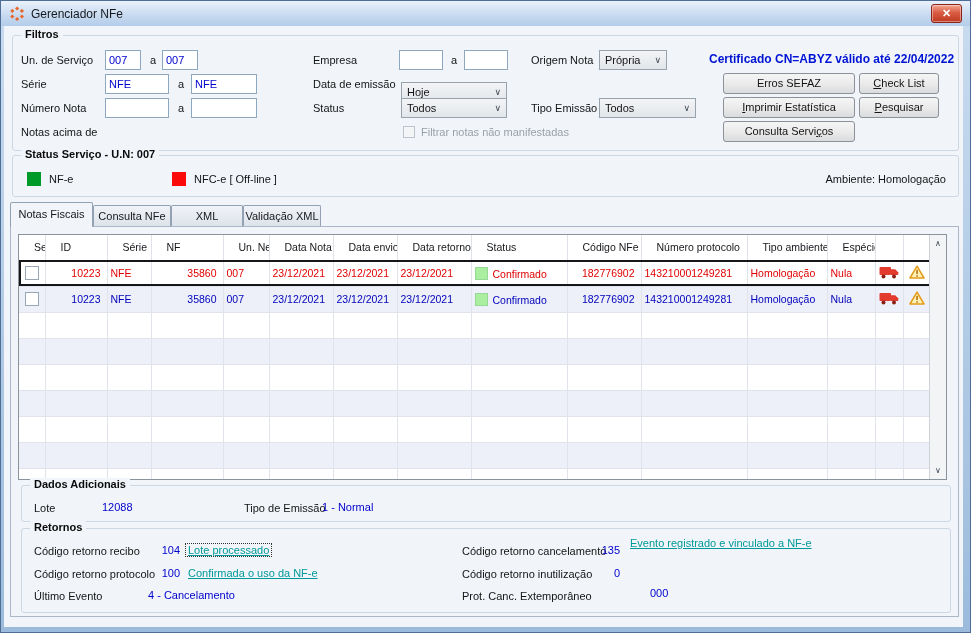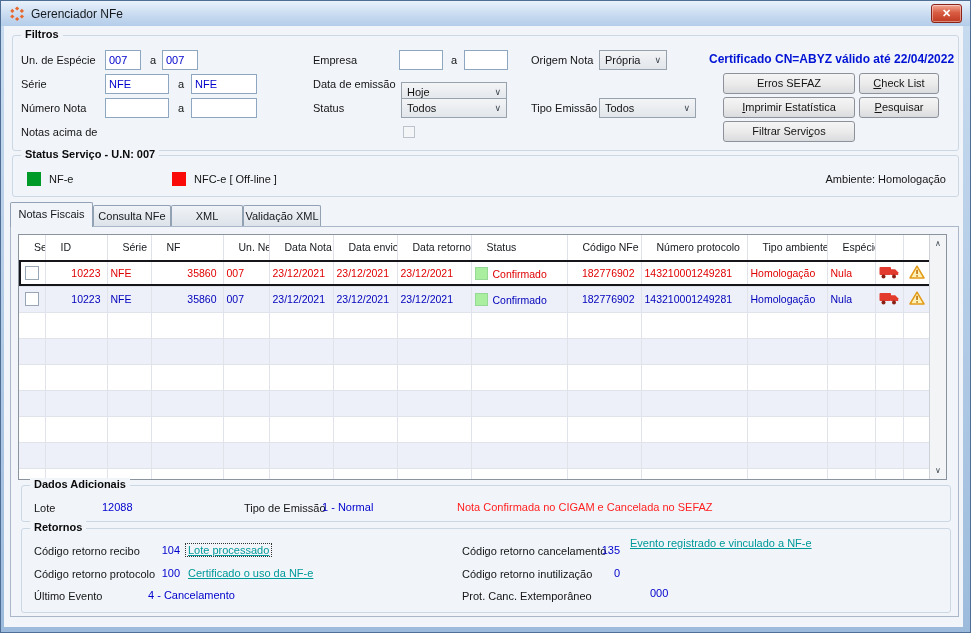--- a/index.html
+++ b/index.html
@@ -74,21 +74,21 @@
     </svg>
     <span class="title">Gerenciador NFe</span>
     <div class="close-btn"><span>✕</span></div>
   </div>
 
   <div class="client">
 
     <div class="gb" style="left:8px;top:9px;width:947px;height:116px;">
       <div class="gb-title">Filtros</div>
 
-      <div class="lbl" style="left:8px;top:14px;">Un. de Espécie</div>
+      <div class="lbl" style="left:8px;top:14px;">Un. de Serviço</div>
       <input class="tb" style="left: 92px; top: 14px; width: 36px;" value="007">
       <div class="lbl" style="left:137px;top:14px;">a</div>
       <input class="tb" style="left: 149px; top: 14px; width: 36px;" value="007">
 
       <div class="lbl" style="left:8px;top:38px;">Série</div>
       <input class="tb" style="left: 92px; top: 38px; width: 64px;" value="NFE">
       <div class="lbl" style="left:165px;top:38px;">a</div>
       <input class="tb" style="left: 178px; top: 38px; width: 66px;" value="NFE">
 
       <div class="lbl" style="left:8px;top:62px;">Número Nota</div>
@@ -103,33 +103,34 @@
       <div class="lbl" style="left:438px;top:14px;">a</div>
       <input class="tb" style="left: 451px; top: 14px; width: 44px;" value="">
 
       <div class="lbl" style="left:300px;top:38px;">Data de emissão</div>
       <div class="combo" style="left:388px;top:38px;width:106px;margin-top:8px;"><span>Hoje</span></div>
 
       <div class="lbl" style="left:300px;top:62px;">Status</div>
       <div class="combo" style="left:388px;top:62px;width:106px;"><span>Todos</span></div>
 
       <div class="cbbox" style="left:390px;top:90px;"></div>
+      <div class="lbl dim" style="left:408px;top:86px;">Filtrar notas não manifestadas</div>
 
       <div class="lbl" style="left:518px;top:14px;">Origem Nota</div>
       <div class="combo" style="left:586px;top:14px;width:68px;"><span>Própria</span></div>
       <div class="cert" style="left:660px;top:16px;">Certificado CN=ABYZ válido até 22/04/2022</div>
 
       <div class="lbl" style="left:518px;top:62px;">Tipo Emissão</div>
       <div class="combo" style="left:586px;top:62px;width:97px;"><span>Todos</span></div>
 
       <div class="btn" style="left:710px;top:37px;width:132px;"><span>Erros SEFAZ</span><span class="u"></span><span></span></div>
       <div class="btn" style="left:846px;top:37px;width:80px;"><span></span><span class="u">C</span><span>heck List</span></div>
       <div class="btn" style="left:710px;top:61px;width:132px;"><span></span><span class="u">I</span><span>mprimir Estatística</span></div>
       <div class="btn" style="left:846px;top:61px;width:80px;"><span></span><span class="u">P</span><span>esquisar</span></div>
-      <div class="btn" style="left:710px;top:85px;width:132px;"><span>Filtrar Servi</span><span class="u">ç</span><span>os</span></div>
+      <div class="btn" style="left:710px;top:85px;width:132px;"><span>Consulta Servi</span><span class="u">ç</span><span>os</span></div>
     </div>
 
     <div class="gb" style="left:8px;top:129px;width:947px;height:42px;">
       <div class="gb-title">Status Serviço - U.N: 007</div>
       <div class="sq" style="left:14px;top:16px;background:var(--nfe_green);"></div>
       <div class="lbl" style="left:36px;top:13px;">NF-e</div>
       <div class="sq" style="left:159px;top:16px;background:var(--nfce_red);"></div>
       <div class="lbl" style="left:181px;top:13px;">NFC-e   [ Off-line ]</div>
       <div class="lbl" style="right:12px;top:13px;">Ambiente: Homologação</div>
     </div>
@@ -368,33 +369,32 @@
           <div class="varr dn"></div>
         </div>
       </div>
 
       <div class="gb" style="left:10px;top:258px;width:930px;height:37px;">
         <div class="gb-title">Dados Adicionais</div>
         <div class="lbl" style="left:12px;top:12px;">Lote</div>
         <div class="val" style="left:80px;top:15px;">12088</div>
         <div class="lbl" style="left:222px;top:12px;">Tipo de Emissão</div>
         <div class="val" style="left:300px;top:15px;">1 - Normal</div>
-        <div class="note-red" style="left:435px;top:15px;">Nota Confirmada no CIGAM e Cancelada no SEFAZ</div>
       </div>
 
       <div class="gb" style="left:10px;top:301px;width:930px;height:85px;">
         <div class="gb-title">Retornos</div>
 
         <div class="lbl" style="left:12px;top:12px;">Código retorno recibo</div>
         <div class="code" style="left:118px;top:15px;width:40px;">104</div>
         <div class="link focus" style="left:166px;top:15px;">Lote processado</div>
 
         <div class="lbl" style="left:12px;top:35px;">Código retorno protocolo</div>
         <div class="code" style="left:118px;top:38px;width:40px;">100</div>
-        <div class="link" style="left:166px;top:38px;">Certificado o uso da NF-e</div>
+        <div class="link" style="left:166px;top:38px;">Confirmada o uso da NF-e</div>
 
         <div class="lbl" style="left:12px;top:57px;">Último Evento</div>
         <div class="val" style="left:126px;top:60px;">4 - Cancelamento</div>
 
         <div class="lbl" style="left:440px;top:12px;">Código retorno cancelamento</div>
         <div class="code" style="left:560px;top:15px;width:38px;">135</div>
         <div class="link" style="left:608px;top:8px;">Evento registrado e vinculado a NF-e</div>
 
         <div class="lbl" style="left:440px;top:35px;">Código retorno inutilização</div>
         <div class="code" style="left:560px;top:38px;width:38px;">0</div>

